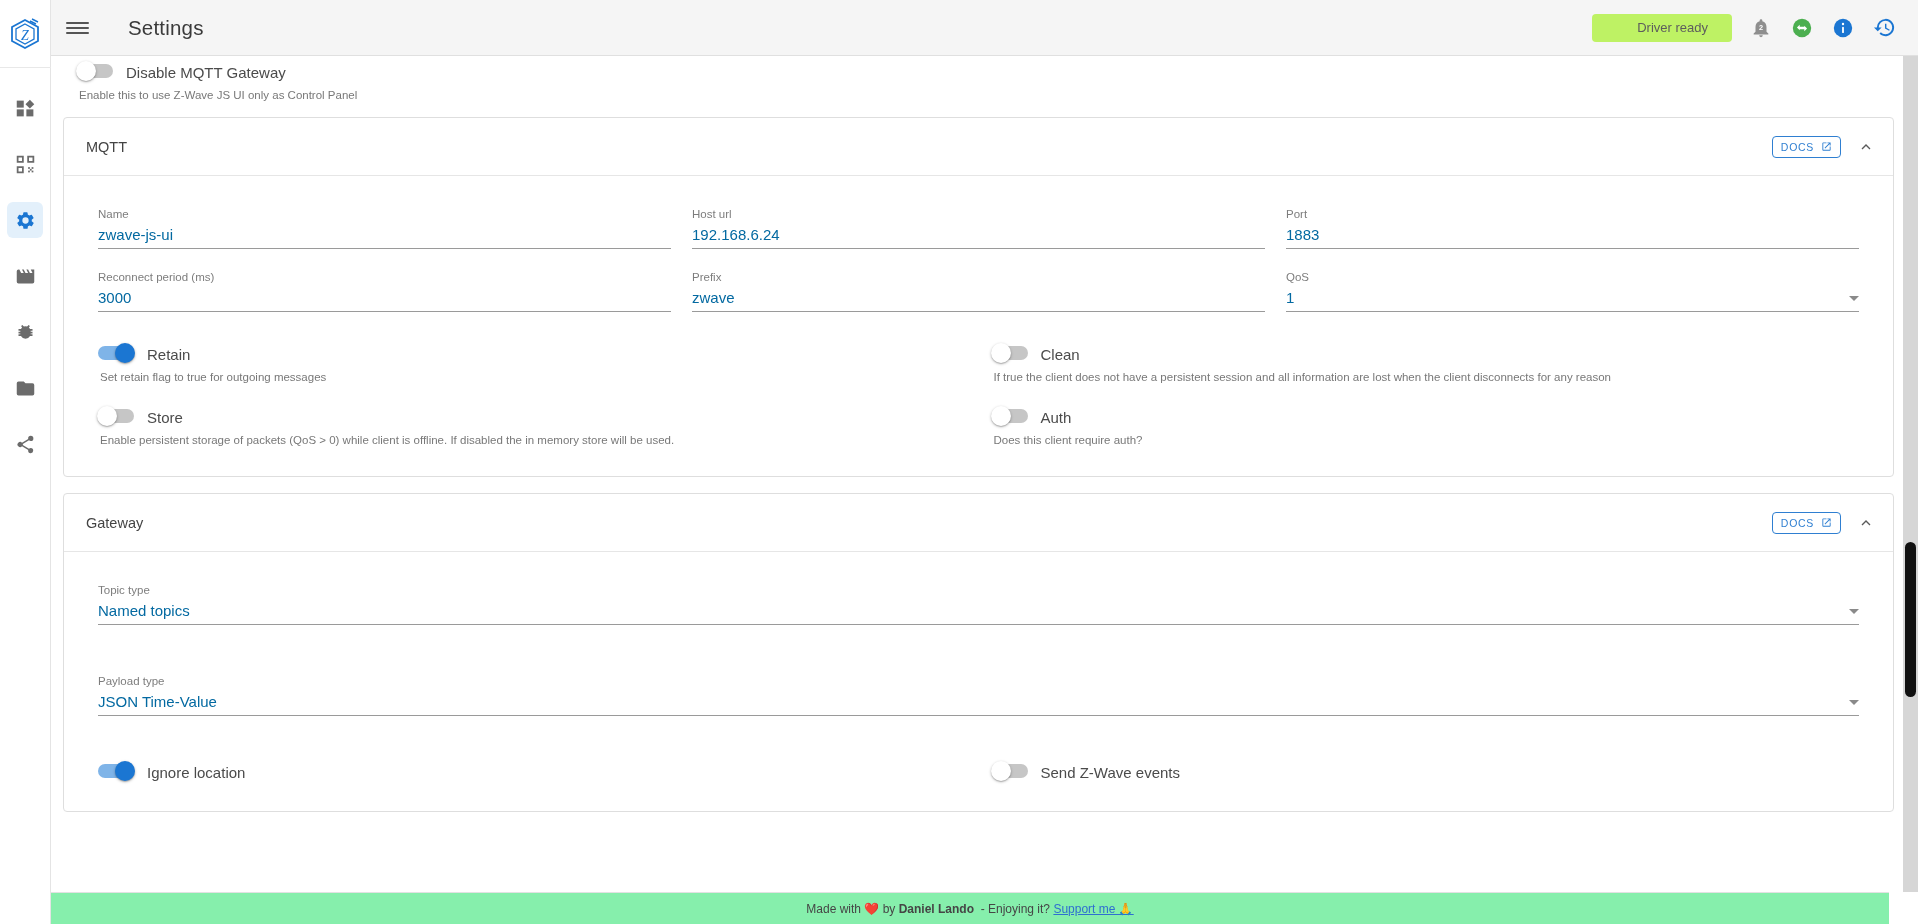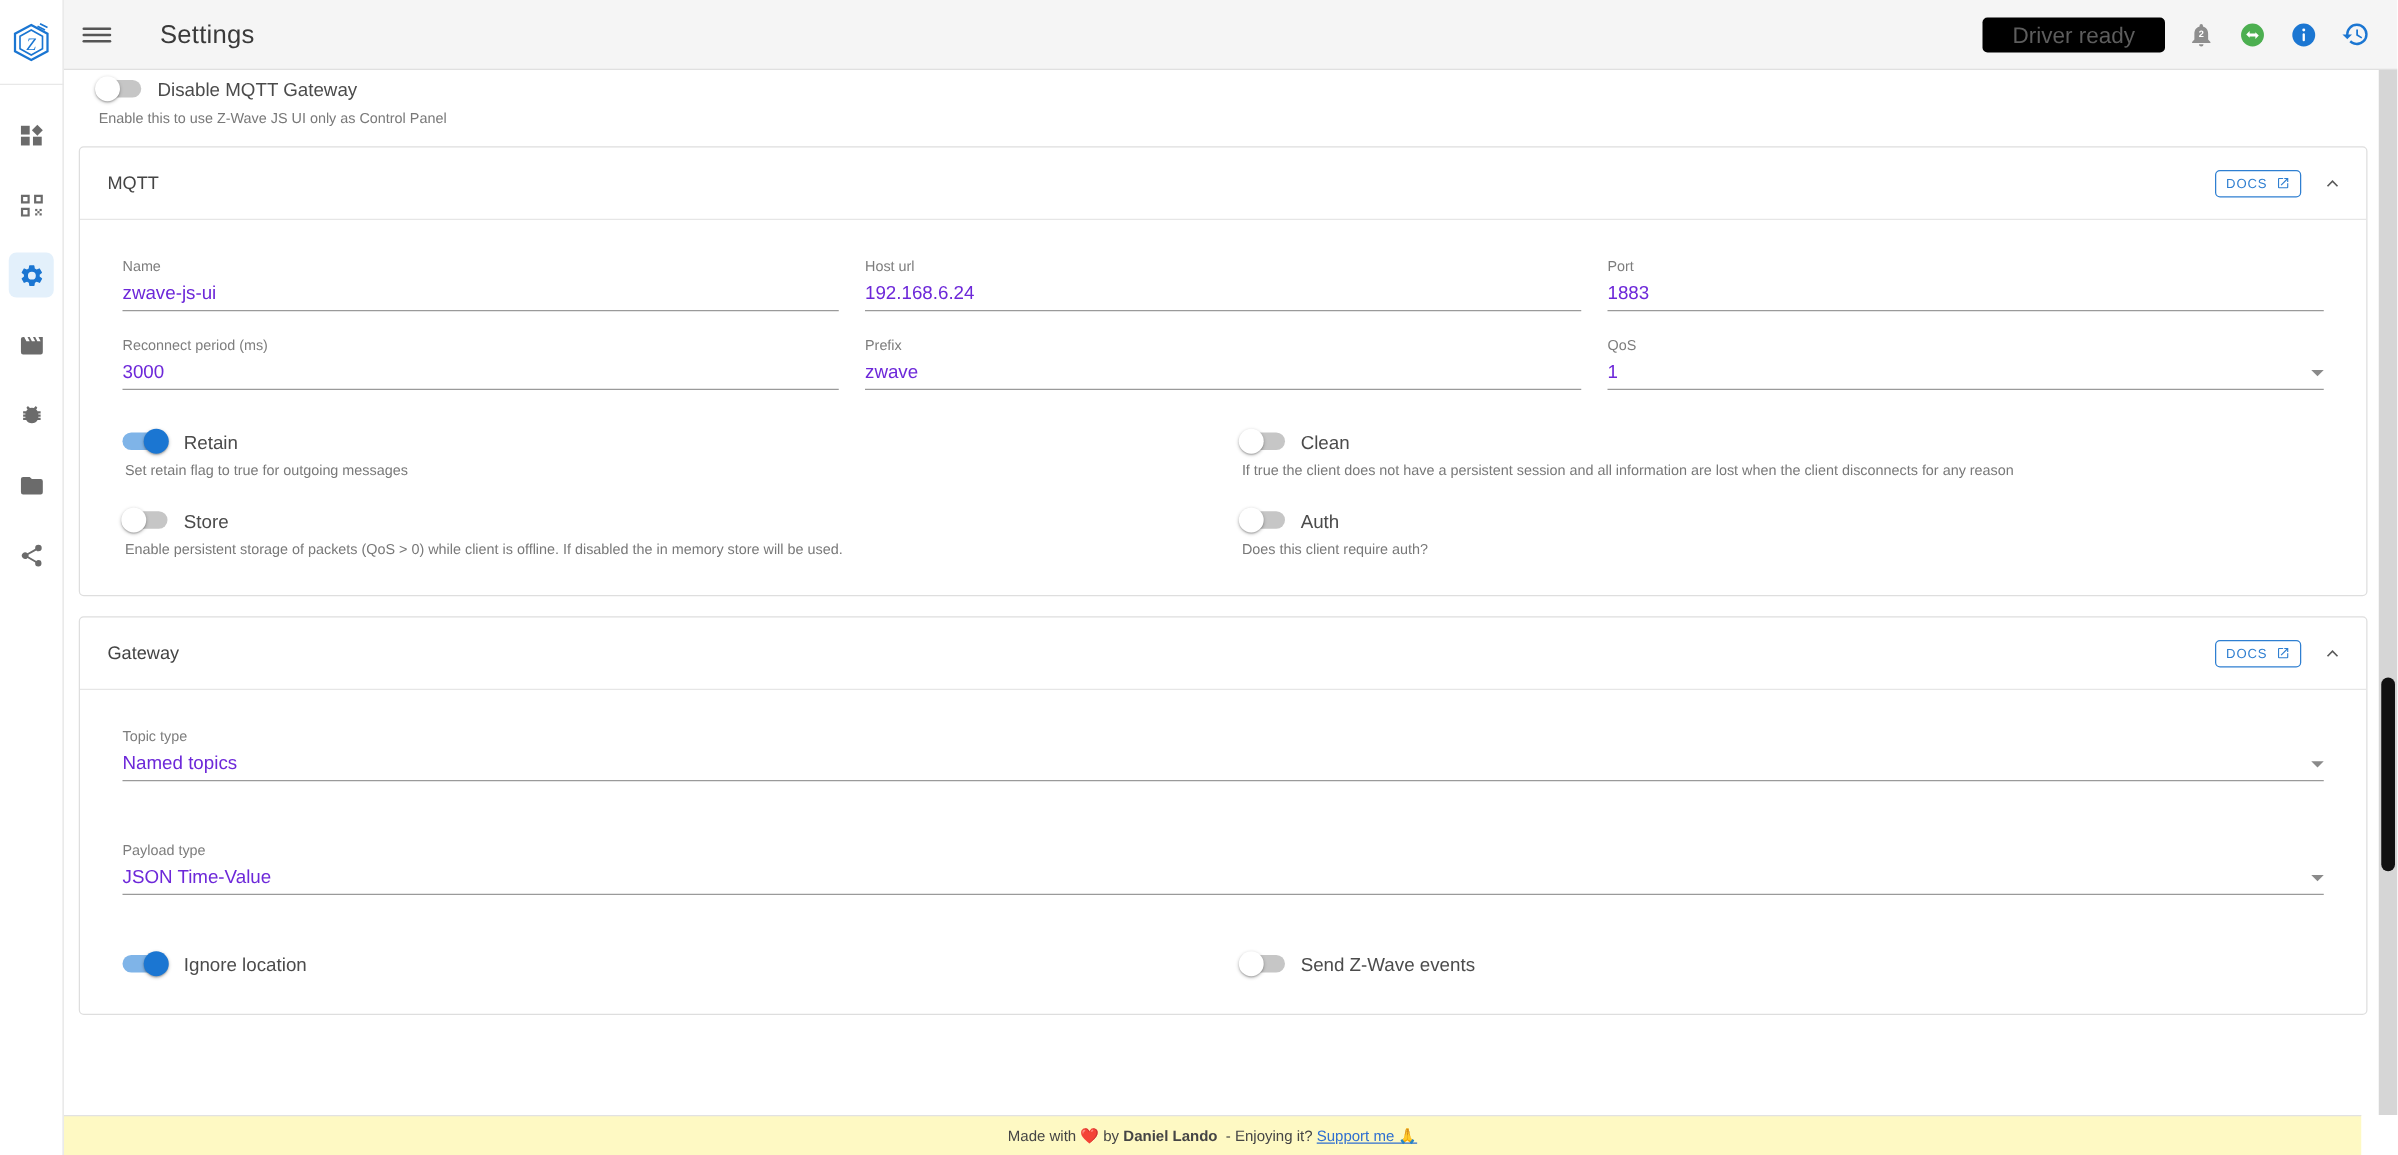--- a/index.html
+++ b/index.html
@@ -33,23 +33,23 @@
   #header {
     position: absolute; left: 51px; top: 0; width: 1867px; height: 56px;
     background: #f5f5f5; border-bottom: 1px solid #e0e0e0;
     display: flex; align-items: center; padding: 0 22px 0 0; z-index: 25;
   }
   #hamburger { width: 52px; height: 56px; display:flex; align-items:center; justify-content:center; cursor:pointer; }
   #hamburger span { display:block; width:23px; height:2px; background:#555; margin:3px 0; border-radius:1px; }
   #page-title { font-size: 20.5px; color: #3a3a3a; margin-left: 25px; letter-spacing: .2px; }
   #header-right { margin-left: auto; display: flex; align-items: center; gap: 17px; }
   #driver-chip {
-    background: #000000; color: #5d5d5d; font-size: 18px;
+    background: #bef264; color: #5d5d5d; font-size: 13px;
     padding: 0 24px; height: 28px; line-height: 28px; border-radius: 4px;
-    min-width: 140px; text-align: left; cursor: pointer;
+    min-width: 140px; text-align: right; cursor: pointer;
   }
   .hicon { width: 24px; height: 24px; display:flex; align-items:center; justify-content:center; cursor:pointer; position:relative; }
 
   
   #main {
     position: absolute; left: 51px; top: 56px; width: 1855px; height: 868px;
     background: #fff; overflow: hidden;
   }
   #content { padding: 0 12px; }
 
@@ -86,32 +86,32 @@
   }
   .chev { width: 22px; height: 22px; display:flex; align-items:center; justify-content:center; cursor:pointer; }
 
   .card-body { padding: 10px 34px 30px 34px; }
 
   
   .field-grid3 { display: grid; grid-template-columns: 1fr 1fr 1fr; column-gap: 21px; }
   .field { padding-top: 22px; position: relative; }
   .field-label { font-size: 11.5px; color: #7d7d7d; margin-bottom: 6px; }
   .field-value-wrap { border-bottom: 1px solid #9a9a9a; padding-bottom: 5px; display: flex; align-items: flex-end; }
-  .field-value { font-size: 15px; color: #6d28d9; flex: 1; }
+  .field-value { font-size: 15px; color: #0369a1; flex: 1; }
   .caret { width: 0; height: 0; border-left: 5px solid transparent; border-right: 5px solid transparent;
            border-top: 5px solid #8a8a8a; margin-bottom: 5px; }
 
   .sw-grid { display: grid; grid-template-columns: 1fr 1fr; column-gap: 26px; }
   .sw-cell { padding-top: 34px; }
   .sw-cell.tight { padding-top: 26px; }
 
   
   #footer {
     position: absolute; left: 51px; bottom: 0; width: 1838px; height: 32px;
-    background: #fef9c3; border-top: 1px solid #e2e2e2;
+    background: #86efac; border-top: 1px solid #e2e2e2;
     display: flex; align-items: center; justify-content: center;
     font-size: 12px; color: #454545; z-index: 20;
   }
   #footer b { font-weight: bold; }
   #footer a { color: #2f6fd0; text-decoration: underline; }
 
   
   #scrollbar { position: absolute; right: 0; top: 56px; width: 15px; height: 836px; background: #d6d6d6; z-index: 28; }
   #scroll-thumb { position: absolute; left: 2px; top: 486px; width: 11px; height: 155px; background: #111; border-radius: 6px; cursor: pointer; }
 </style>

